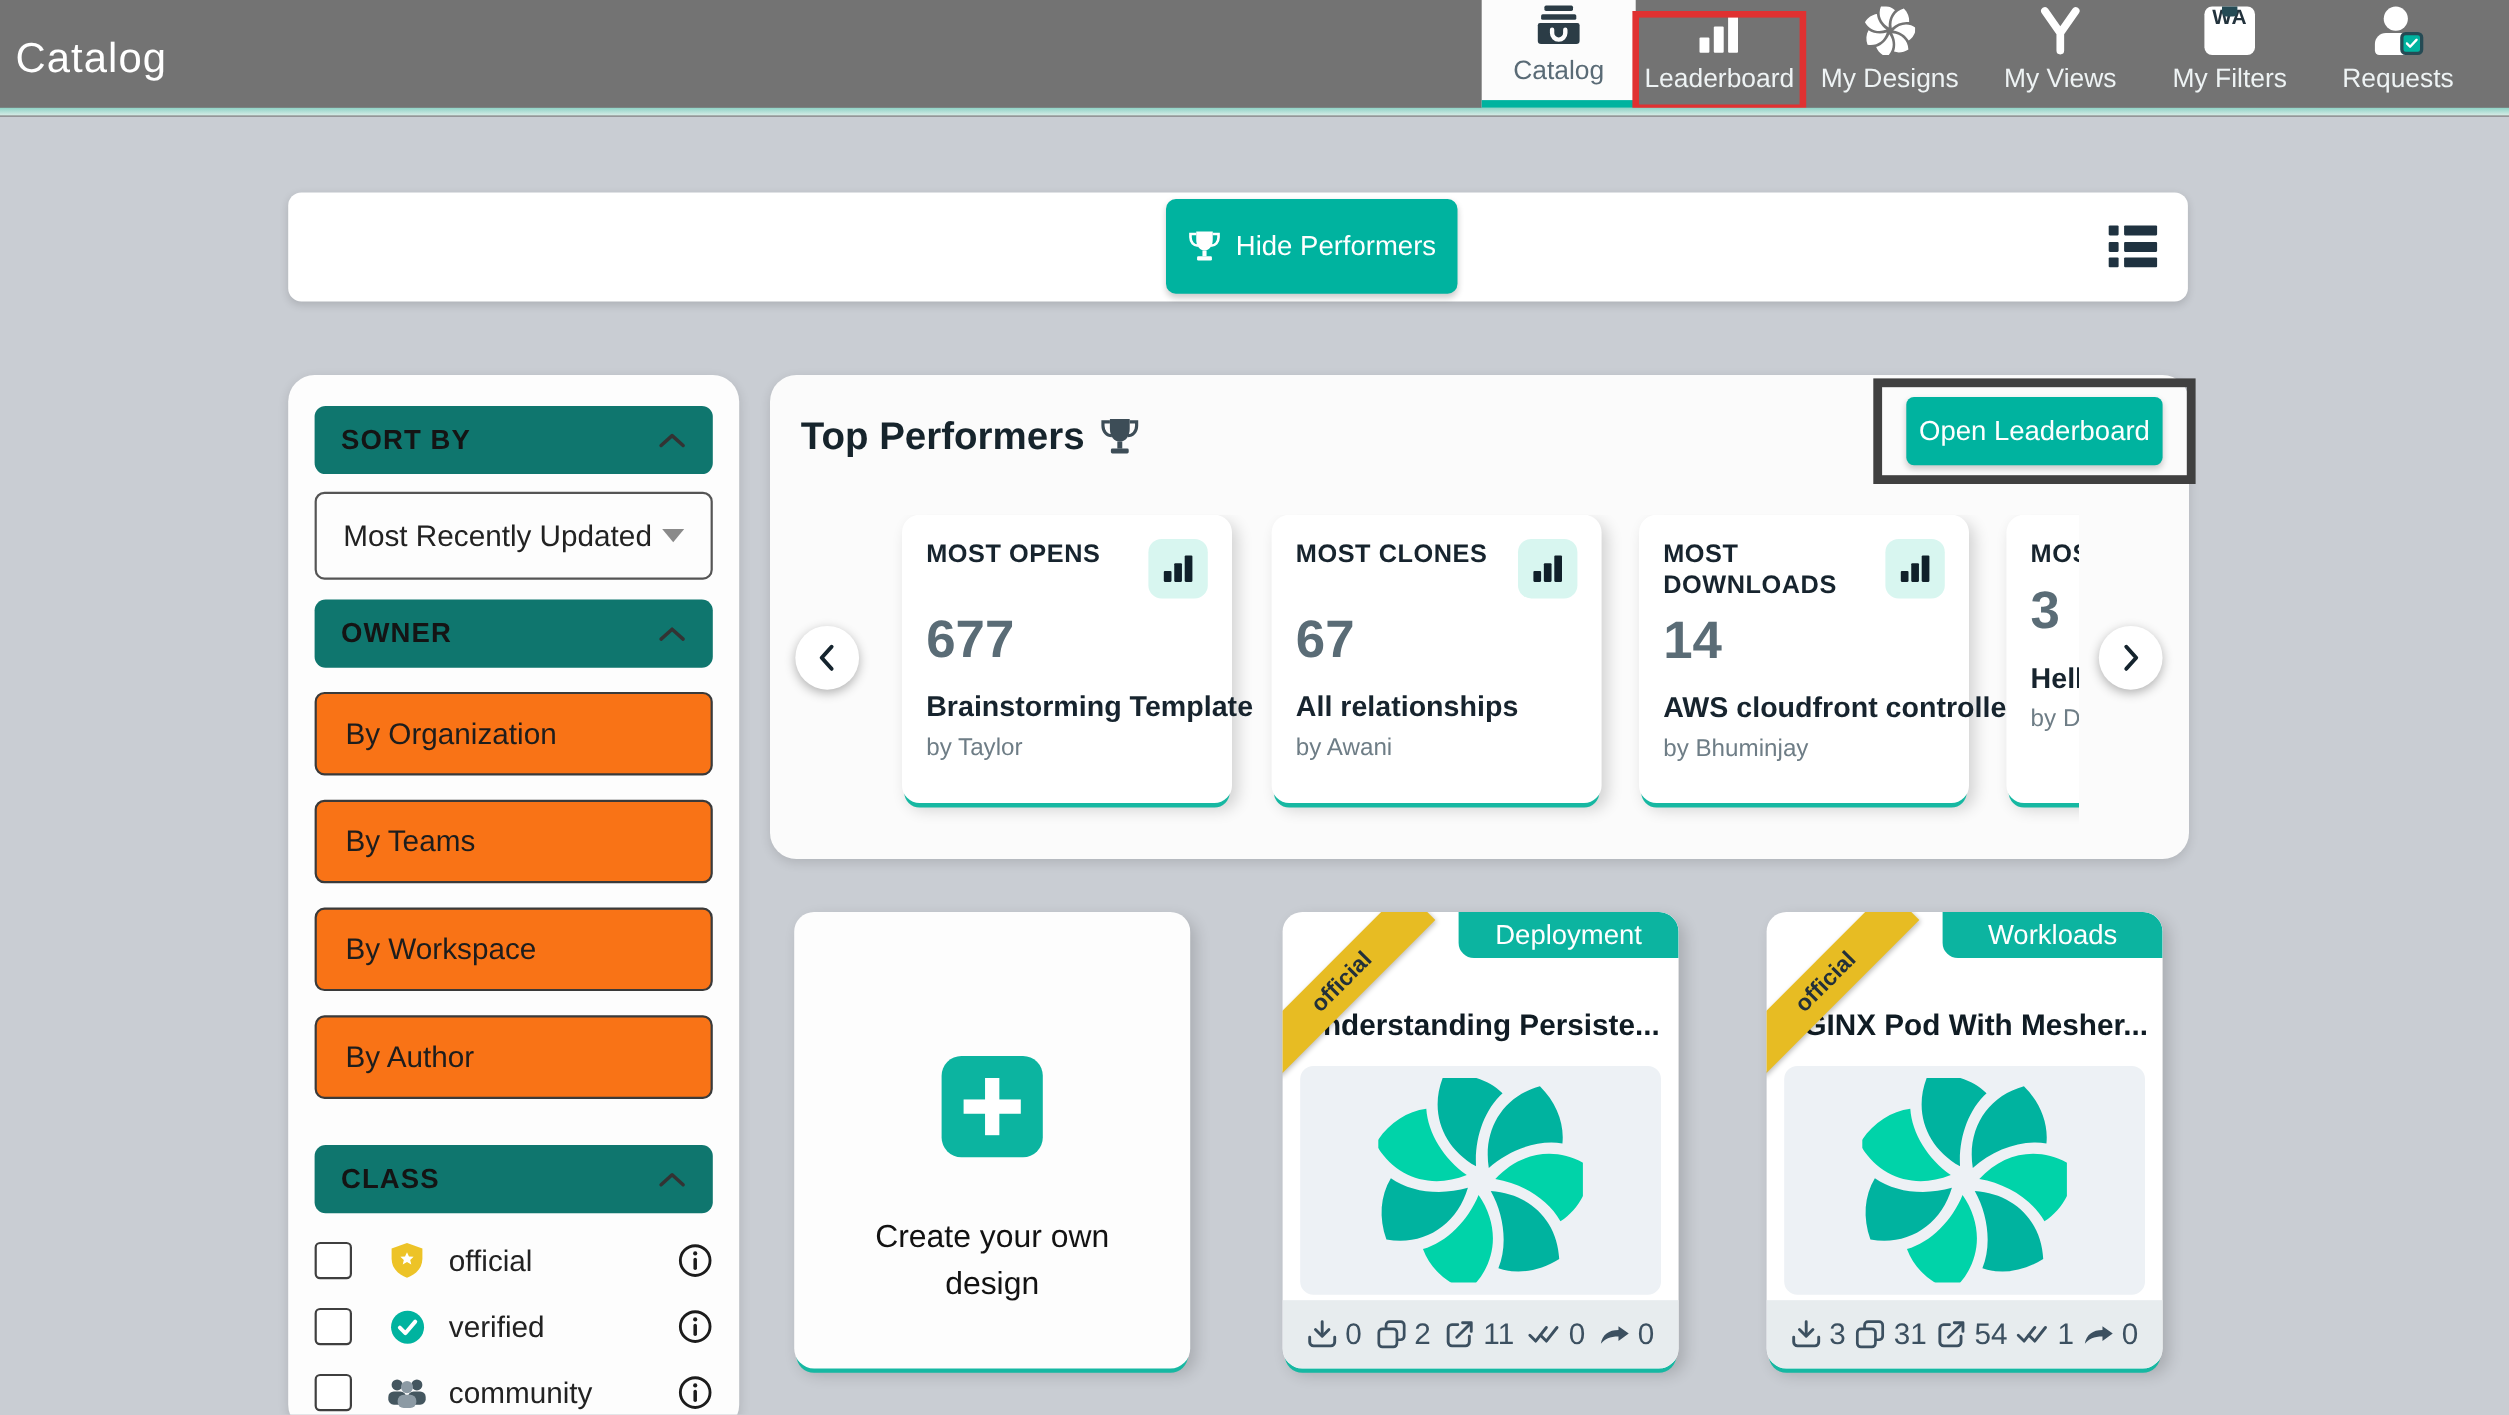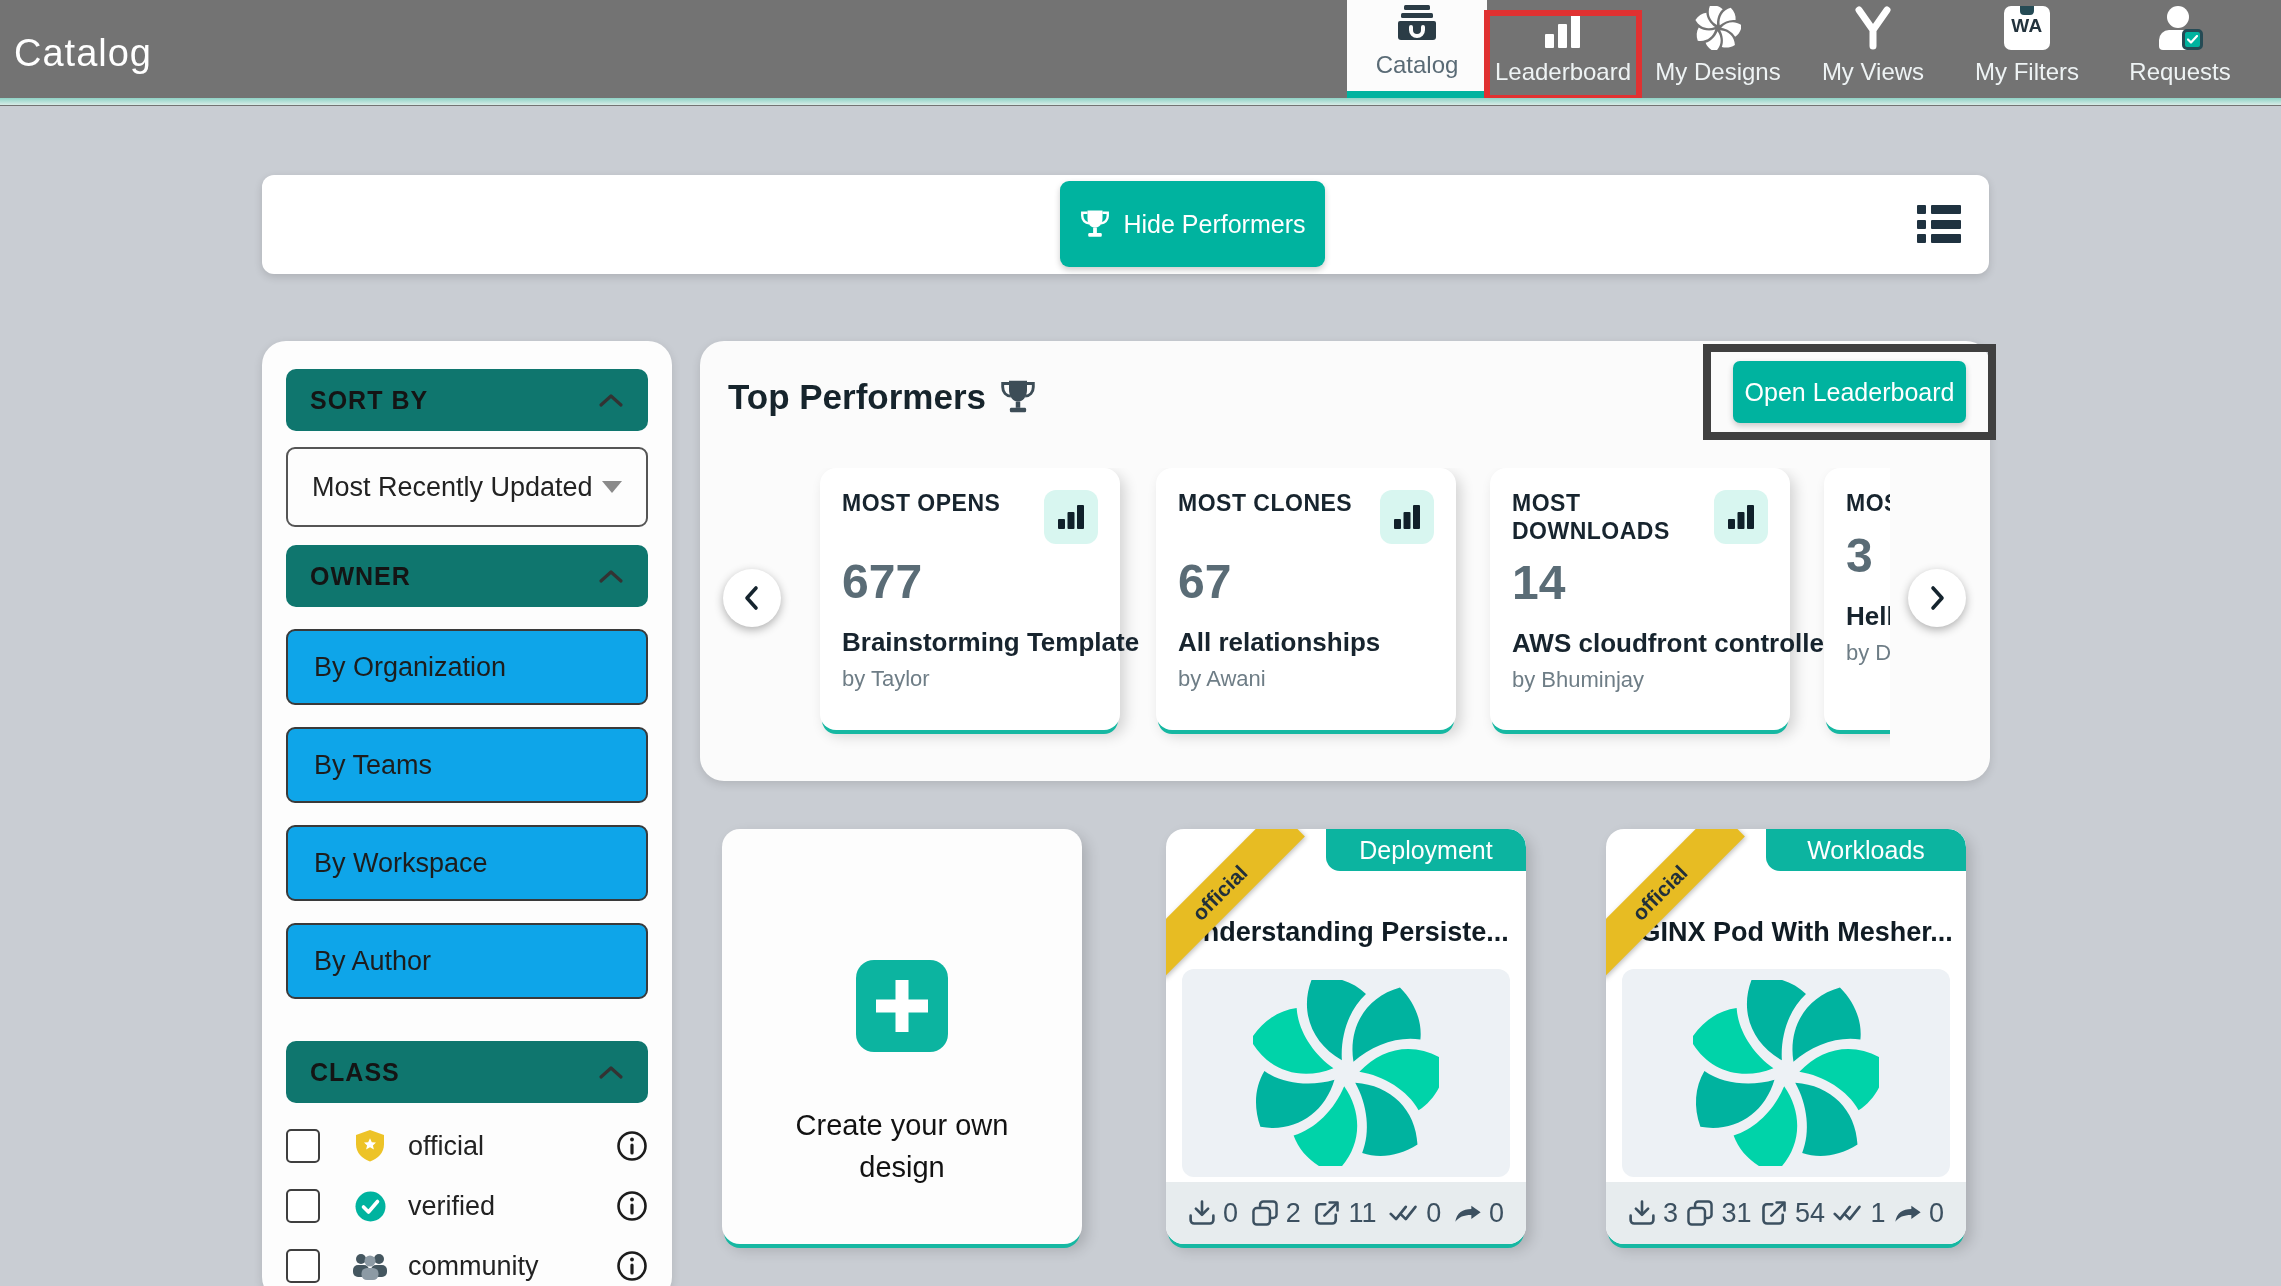--- a/index.html
+++ b/index.html
@@ -11,21 +11,21 @@
   .header-underline { position:absolute; left:0; top:98px; width:2281px; height:7px;
     background:linear-gradient(to bottom,#8fd3c6,#d8ece7); z-index:20; }
   .app-title { color:#ffffff; font-size:38px; font-weight:500; letter-spacing:1px; margin-left:14px; }
   .nav { position:absolute; right:26px; top:0; height:98px; display:flex; align-items:stretch; }
   .nav-tab { width:150px; display:flex; flex-direction:column; align-items:center; justify-content:flex-end; padding-bottom:12px; gap:8px; position:relative; cursor:pointer; }
   .nav-tab .tab-label { font-size:24px; color:#eef3f4; white-space:nowrap; }
   .nav-tab.active { background:#fcfcfc; border-bottom:7px solid #00b39f; }
   .nav-tab.active .tab-label { color:#5a6b76; }
   .nav-icon { height:42px; display:flex; align-items:flex-end; justify-content:center; }
   .red-frame { position:absolute; left:-3px; right:-3px; top:10px; bottom:-3px; border:6px solid #e03131; pointer-events:none; z-index:30; }
-  .wa-box { width:46px; height:44px; background:#ffffff; border-radius:7px; position:relative; display:flex; align-items:center; justify-content:center; padding-bottom:4px; }
+  .wa-box { width:46px; height:44px; background:#ffffff; border-radius:7px; position:relative; display:flex; align-items:flex-start; justify-content:center; padding-bottom:4px; }
   .wa-box::before { content:""; position:absolute; top:0; left:50%; transform:translateX(-50%); width:14px; height:9px; background:#254b55; border-radius:0 0 4px 4px; }
   .wa-text { font-size:19px; font-weight:700; color:#23333d; letter-spacing:0.5px; }
   .req-icon { position:relative; width:46px; height:44px; }
   .req-icon .head { position:absolute; left:10px; top:0; width:22px; height:22px; border-radius:50%; background:#fff; }
   .req-icon .body { position:absolute; left:2px; top:24px; width:34px; height:20px; border-radius:10px 10px 4px 4px; background:#fff; }
   .req-icon .badge { position:absolute; right:0; bottom:0; width:21px; height:21px; background:#00b39f; border:3px solid #254b55; border-radius:5px; display:flex; align-items:center; justify-content:center; }
 
   
   .toolbar { position:absolute; left:262px; top:175px; width:1727px; height:99px; background:#ffffff; border-radius:12px; box-shadow:0 3px 8px rgba(0,0,0,.14); z-index:5; }
   .search-box { position:absolute; left:23px; top:13px; width:762px; height:73px; border:2px solid #4c4c4c; border-radius:9px; display:flex; align-items:center; }
@@ -41,21 +41,21 @@
   .list-toggle .bar { width:30px; background:#1f3240; border-radius:1px; }
 
   
   .sidebar { position:absolute; left:262px; top:341px; width:410px; height:960px; background:#fdfdfd; border-radius:24px; box-shadow:0 3px 10px rgba(0,0,0,.12); padding:28px 24px; }
   .section-header { height:62px; background:#0f766e; border-radius:10px; display:flex; align-items:center; justify-content:space-between; padding:0 24px; cursor:pointer; }
   .section-header .sh-label { font-size:25px; font-weight:700; color:#141414; letter-spacing:1px; }
   .select-box { margin-top:16px; height:80px; border:2px solid #555; border-radius:9px; display:flex; align-items:center; justify-content:space-between; padding:0 24px; cursor:pointer; }
   .select-box .sel-text { font-size:27px; color:#222; }
   .caret-down { width:0; height:0; border-left:10px solid transparent; border-right:10px solid transparent; border-top:12px solid #8a8a8a; }
   .owner-header { margin-top:18px; }
-  .owner-btn { margin-top:22px; width:100%; height:76px; border:2px solid #3a3a3a; border-radius:9px; background:#0ea5e9; display:flex; align-items:center; padding-left:26px; font-size:27px; color:#1d1d1d; font-family:"Liberation Sans",sans-serif; cursor:pointer; }
+  .owner-btn { margin-top:22px; width:100%; height:76px; border:2px solid #3a3a3a; border-radius:9px; background:#f97316; display:flex; align-items:center; padding-left:26px; font-size:27px; color:#1d1d1d; font-family:"Liberation Sans",sans-serif; cursor:pointer; }
   .class-header { margin-top:42px; }
   .class-row { margin-top:26px; display:flex; align-items:center; }
   .checkbox { width:34px; height:34px; border:2.5px solid #3f3f3f; border-radius:5px; background:#fff; cursor:pointer; flex:none; }
   .class-icon { margin-left:30px; width:40px; display:flex; justify-content:center; flex:none; }
   .class-label { margin-left:18px; font-size:27px; color:#222; }
   .info-btn { margin-left:auto; cursor:pointer; display:flex; }
 
   
   .performers-panel { position:absolute; left:700px; top:341px; width:1290px; height:440px; background:#fbfbfb; border-radius:24px; box-shadow:0 3px 10px rgba(0,0,0,.12); }
   .perf-title-row { position:absolute; left:28px; top:36px; display:flex; align-items:center; gap:14px; }

